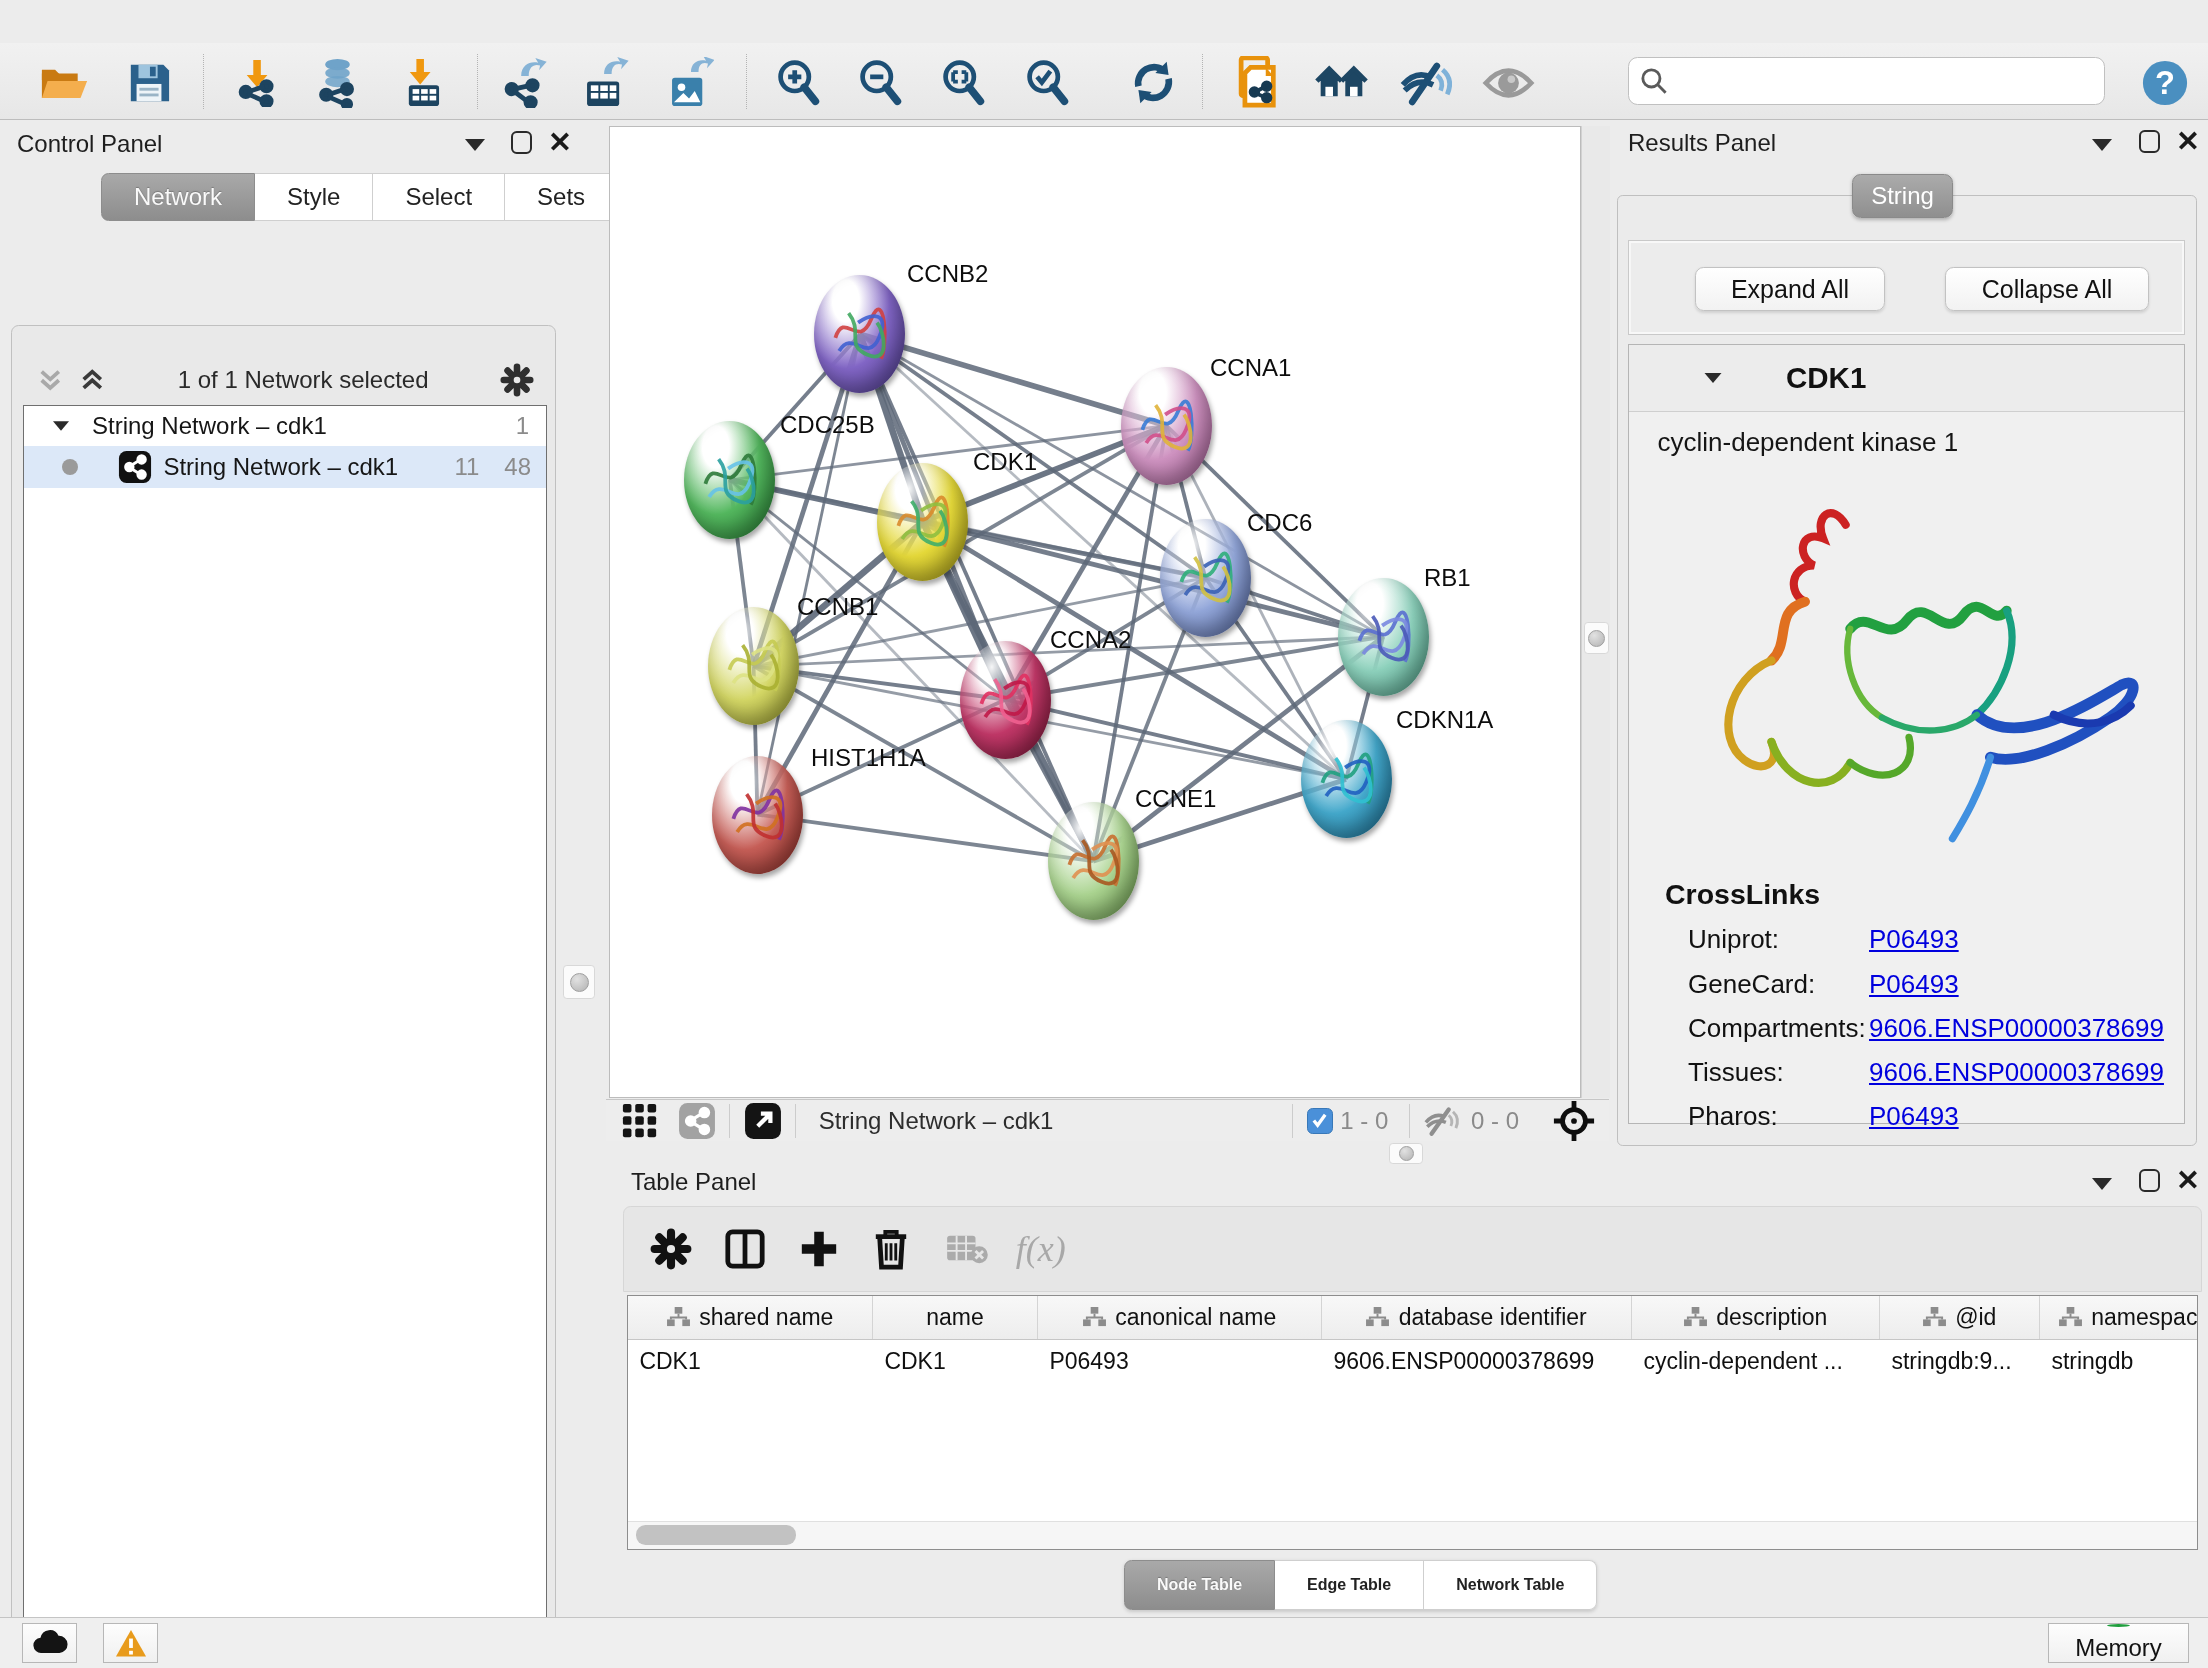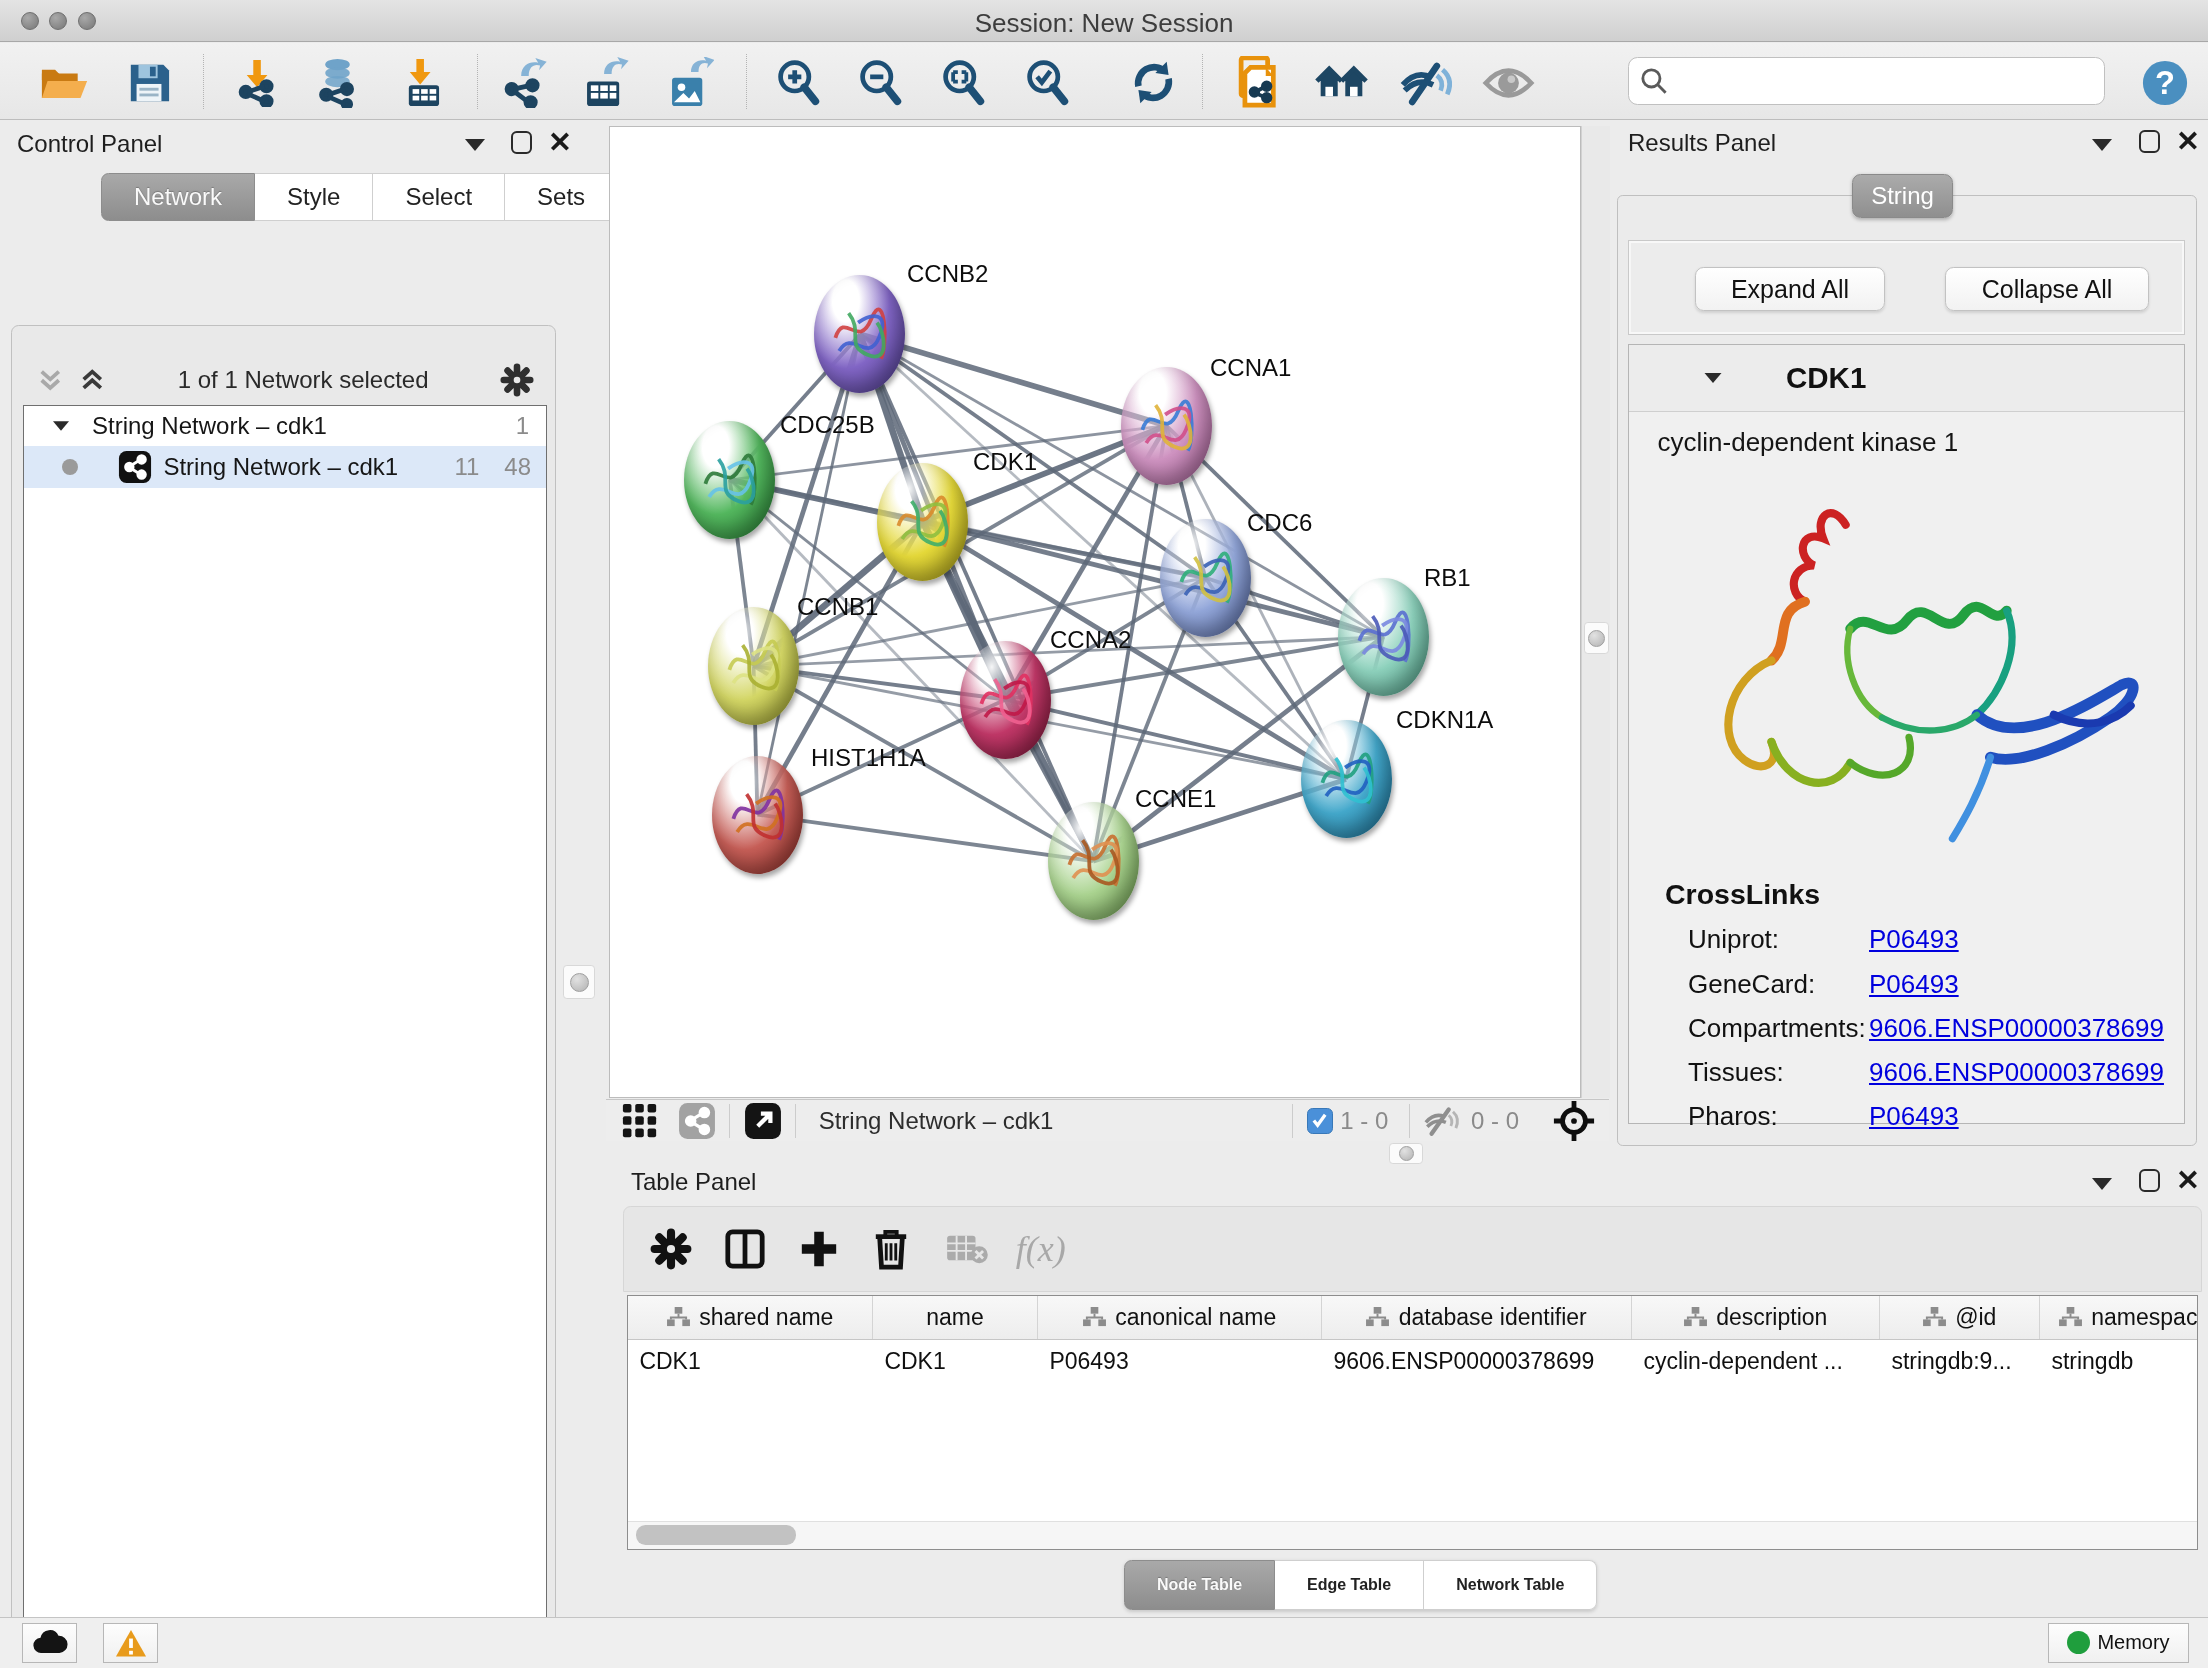--- a/index.html
+++ b/index.html
@@ -87,34 +87,28 @@
   .drow { display:flex; height:42px; }
   .td { font-size:23px; color:#101010; padding:7.6px 0 0 11.4px; overflow:hidden; white-space:nowrap; flex:none; }
   .hscroll { position:absolute; left:0; bottom:0; width:100%; height:28.5px; background:#f6f6f6; border-top:1px solid #e0e0e0; }
   .hthumb { position:absolute; left:7.6px; top:3.8px; width:160px; height:20px; background:#c2c2c2; border-radius:9.5px; }
   .tp-tabs { position:absolute; left:1124px; top:1560px; display:flex; box-shadow:0 1.9px 3.8px rgba(0,0,0,.15); border-radius:7.6px; }
   .tp-tabs .seg { height:50px; font-size:16px;font-weight:bold; }
 
   
   .statusbar { position:absolute; left:0; top:1617px; width:2208px; height:51px; background:#efefef; border-top:1px solid #c4c4c4; }
   .sbtn { position:absolute; top:4.8px; height:40px; background:linear-gradient(#fdfdfd,#f0f0f0); border:1px solid #b7b7b7; display:flex; align-items:center; justify-content:center; }
-  .mem { font-size:20px; color:#111; gap:7px; }
+  .mem { font-size:24px; color:#111; gap:7px;flex-direction:column; }
   .dot-green { width:23px; height:23px; border-radius:50%; background:#1f9e3d; }
 </style>
 </head>
 <body>
 
 <div class="window">
 
-  <div class="titlebar">
-    <div class="tl-dot" style="left:21px"></div>
-    <div class="tl-dot" style="left:49px"></div>
-    <div class="tl-dot" style="left:78px"></div>
-    <div class="win-title">Session: New Session</div>
-  </div>
 
   <div class="toolbar">
     <div class="tbtn" style="left:38px">
       <svg width="49" height="42" viewBox="0 0 52 44">
           <path d="M2 8 h14 l5 5 h18 v6 H2z" fill="#c97a12"></path>
           <path d="M2 12 h38 v26 H2z" fill="#c97a12"></path>
           <path d="M8 20 h42 l-7 18 H2z" fill="#f4ae4d"></path>
         </svg>
     </div>
     <div class="tbtn" style="left:122px">

